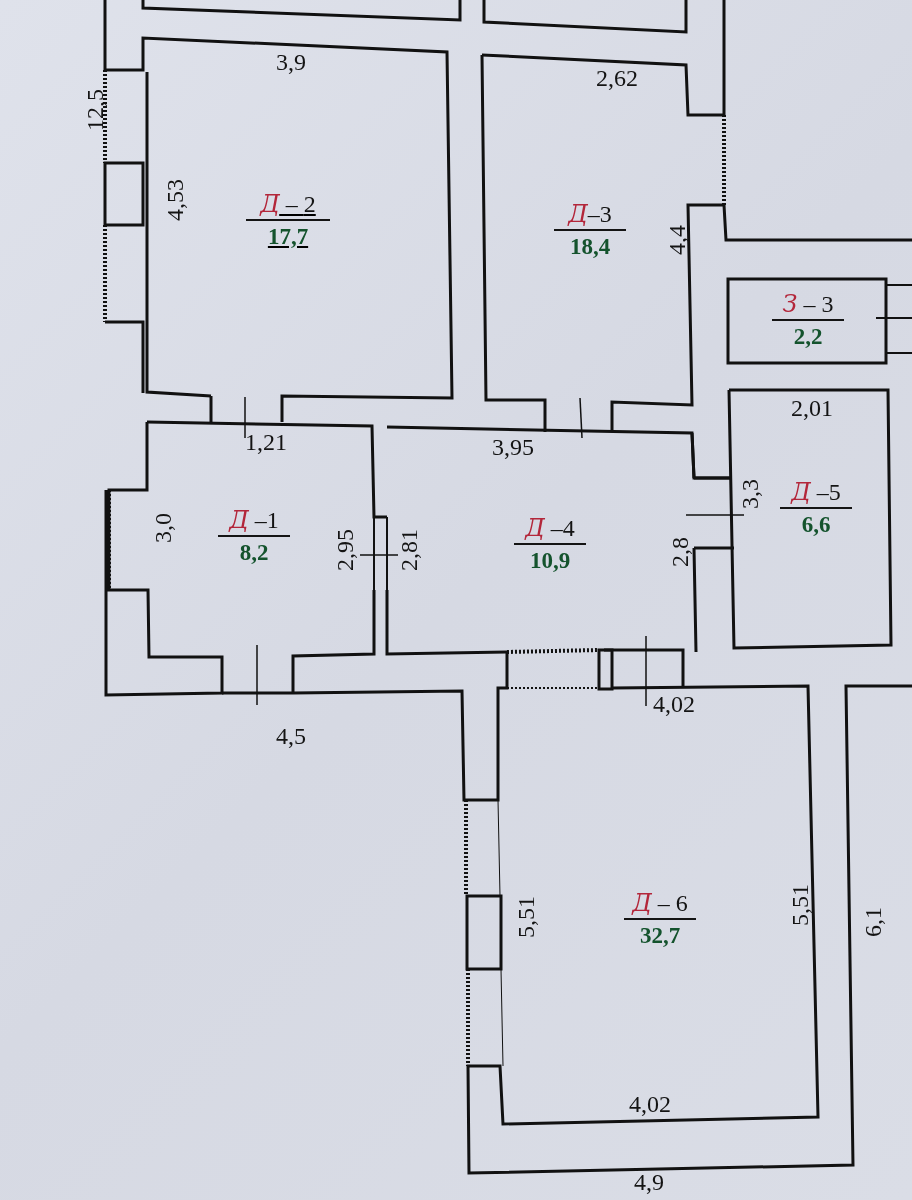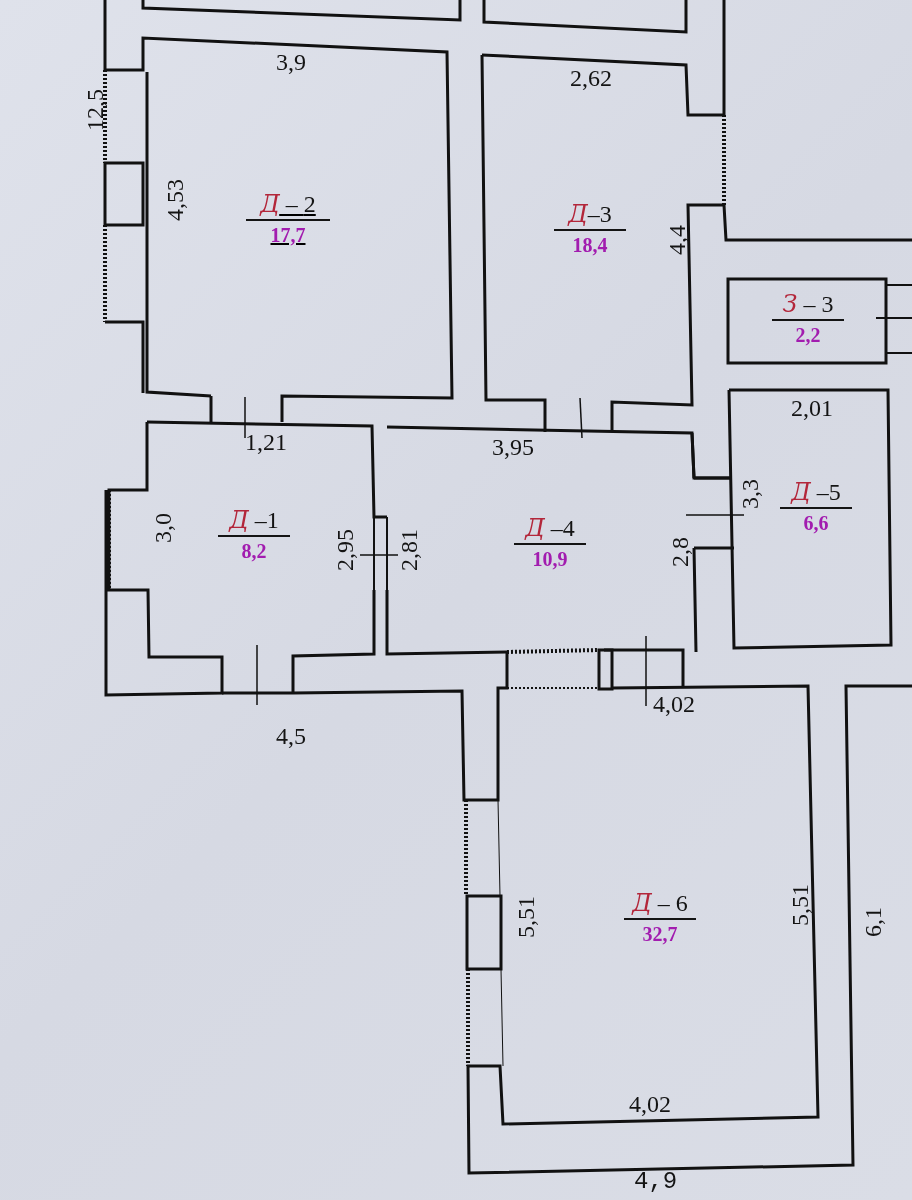--- a/index.html
+++ b/index.html
@@ -7,21 +7,21 @@
        font-family:"Liberation Serif","DejaVu Serif",serif;}
   .paper{position:absolute;left:0;top:0;width:912px;height:1200px;
          background:linear-gradient(135deg,#dfe2eb 0%,#d6d9e3 50%,#dadde6 100%);}
   svg{position:absolute;left:0;top:0;}
   .dim{position:absolute;font-size:24px;color:#141414;white-space:nowrap;line-height:1;}
   .dim.v{transform:rotate(-90deg);transform-origin:center center;}
   .label{position:absolute;text-align:center;line-height:1;}
   .label .code{font-size:24px;color:#141414;white-space:nowrap;}
   .label .code .hand{color:#b3263a;font-style:italic;font-family:"DejaVu Serif",serif;font-size:24px;}
   .label .bar{height:1.5px;background:#141414;margin:3px auto 4px;}
-  .label .area{font-size:20px;font-weight:bold;color:#a21caf;}
+  .label .area{font-size:23px;font-weight:bold;color:#14532d;}
 </style>
 </head>
 <body>
 
 <div class="paper"></div>
 
 <svg width="912" height="1200" viewBox="0 0 912 1200">
   <g fill="none" stroke="#111" stroke-width="3">
 
     <path d="M143 0 L143 8 L460 20 L460 0"></path>
@@ -70,37 +70,37 @@
     <line x1="257" y1="645" x2="257" y2="705"></line>
     <line x1="646" y1="636" x2="646" y2="706"></line>
     <line x1="360" y1="555" x2="398" y2="555"></line>
     <line x1="686" y1="515" x2="744" y2="515"></line>
   </g>
 </svg>
 
 <div class="dim v" style="left:74px;top:98px;">12,5</div>
 <div class="dim" style="left:276px;top:50px;">3,9</div>
 <div class="dim v" style="left:154px;top:188px;">4,53</div>
-<div class="dim" style="left:570px;top:66px;">2,62</div>
+<div class="dim" style="left:596px;top:66px;">2,62</div>
 <div class="dim v" style="left:662px;top:228px;">4,4</div>
 <div class="dim" style="left:245px;top:430px;">1,21</div>
 <div class="dim v" style="left:148px;top:516px;">3,0</div>
 <div class="dim v" style="left:324px;top:538px;">2,95</div>
 <div class="dim" style="left:276px;top:702px;margin-top:22px;">4,5</div>
 <div class="dim" style="left:492px;top:435px;">3,95</div>
 <div class="dim v" style="left:388px;top:538px;">2,81</div>
 <div class="dim v" style="left:665px;top:540px;">2,8</div>
 <div class="dim" style="left:791px;top:396px;">2,01</div>
 <div class="dim v" style="left:735px;top:482px;">3,3</div>
 <div class="dim" style="left:653px;top:692px;">4,02</div>
 <div class="dim v" style="left:505px;top:905px;">5,51</div>
 <div class="dim v" style="left:779px;top:893px;">5,51</div>
 <div class="dim" style="left:629px;top:1092px;">4,02</div>
 <div class="dim v" style="left:858px;top:910px;">6,1</div>
-<div class="dim" style="left:634px;top:1170px;font-family:Liberation Mono, monospace;">4,9</div>
+<div class="dim" style="left:634px;top:1170px;">4,9</div>
 
 <div class="label" style="left:244px;top:192px;width:88px;text-decoration:underline;">
   <div class="code"><span class="hand">Д</span> – <span>2</span></div>
   <div class="bar" style="width:84px;"></div>
   <div class="area">17,7</div>
 </div>
 <div class="label" style="left:552px;top:202px;width:76px;">
   <div class="code"><span class="hand">Д</span>–<span>3</span></div>
   <div class="bar" style="width:72px;"></div>
   <div class="area">18,4</div>

